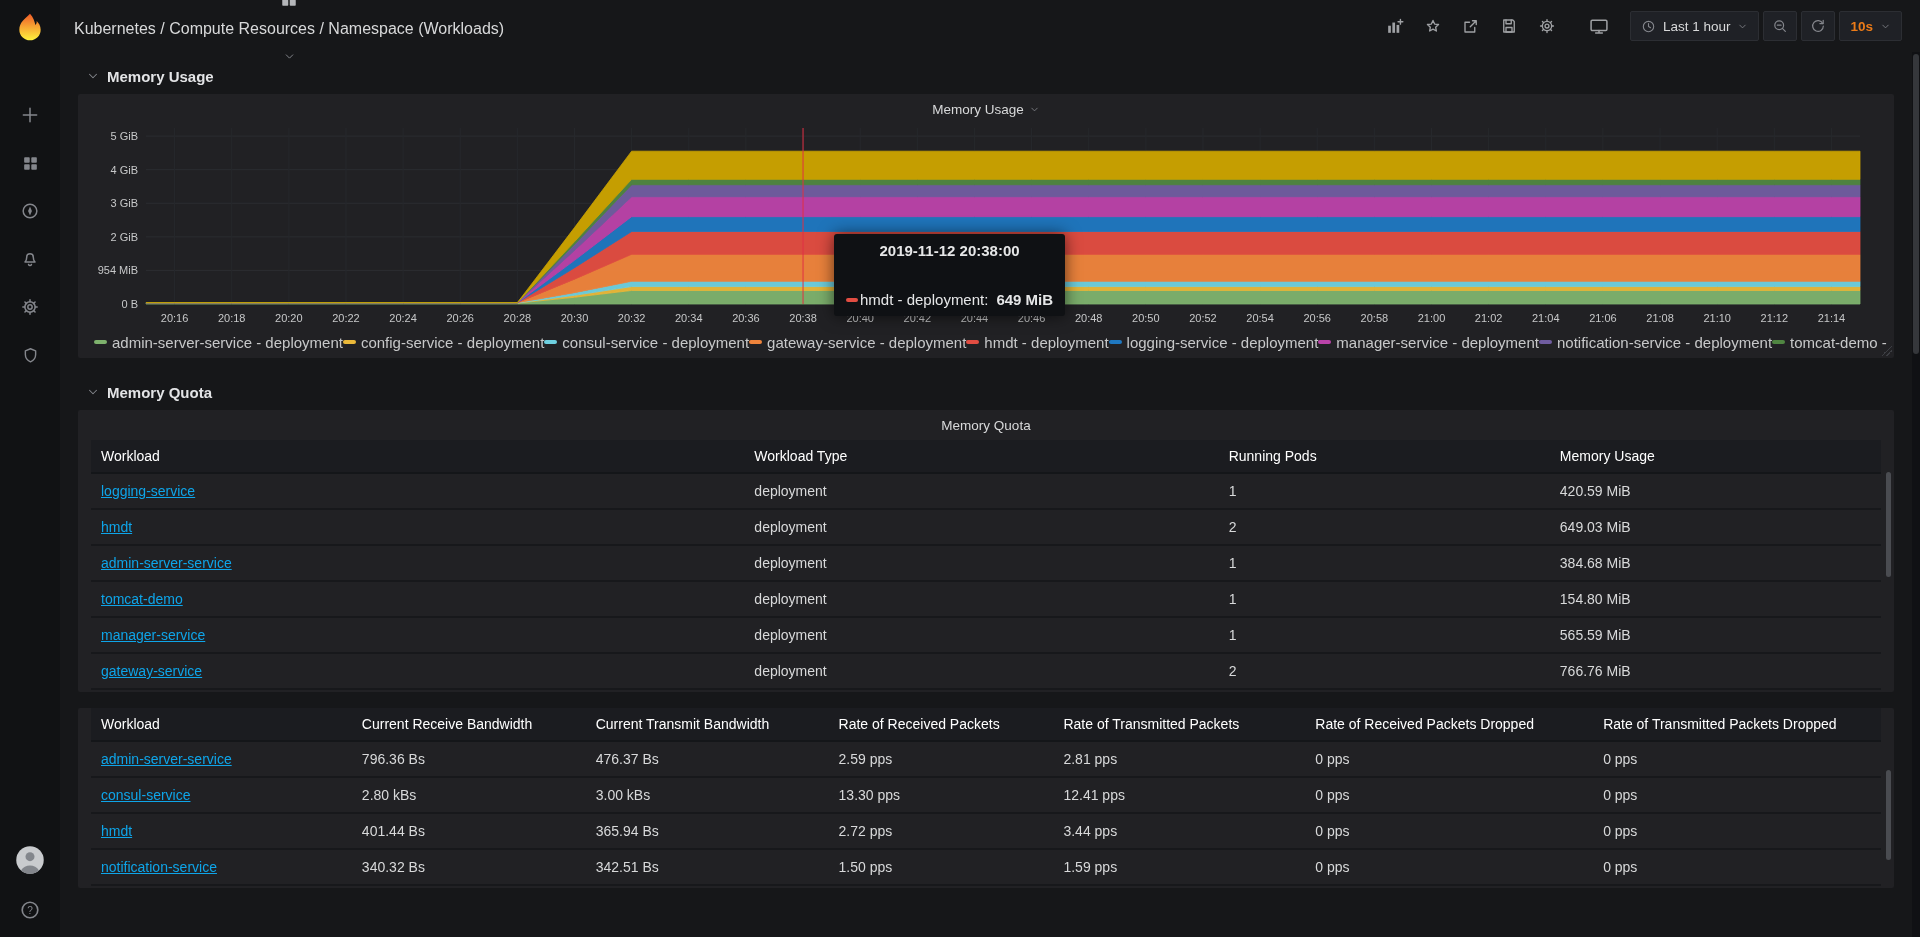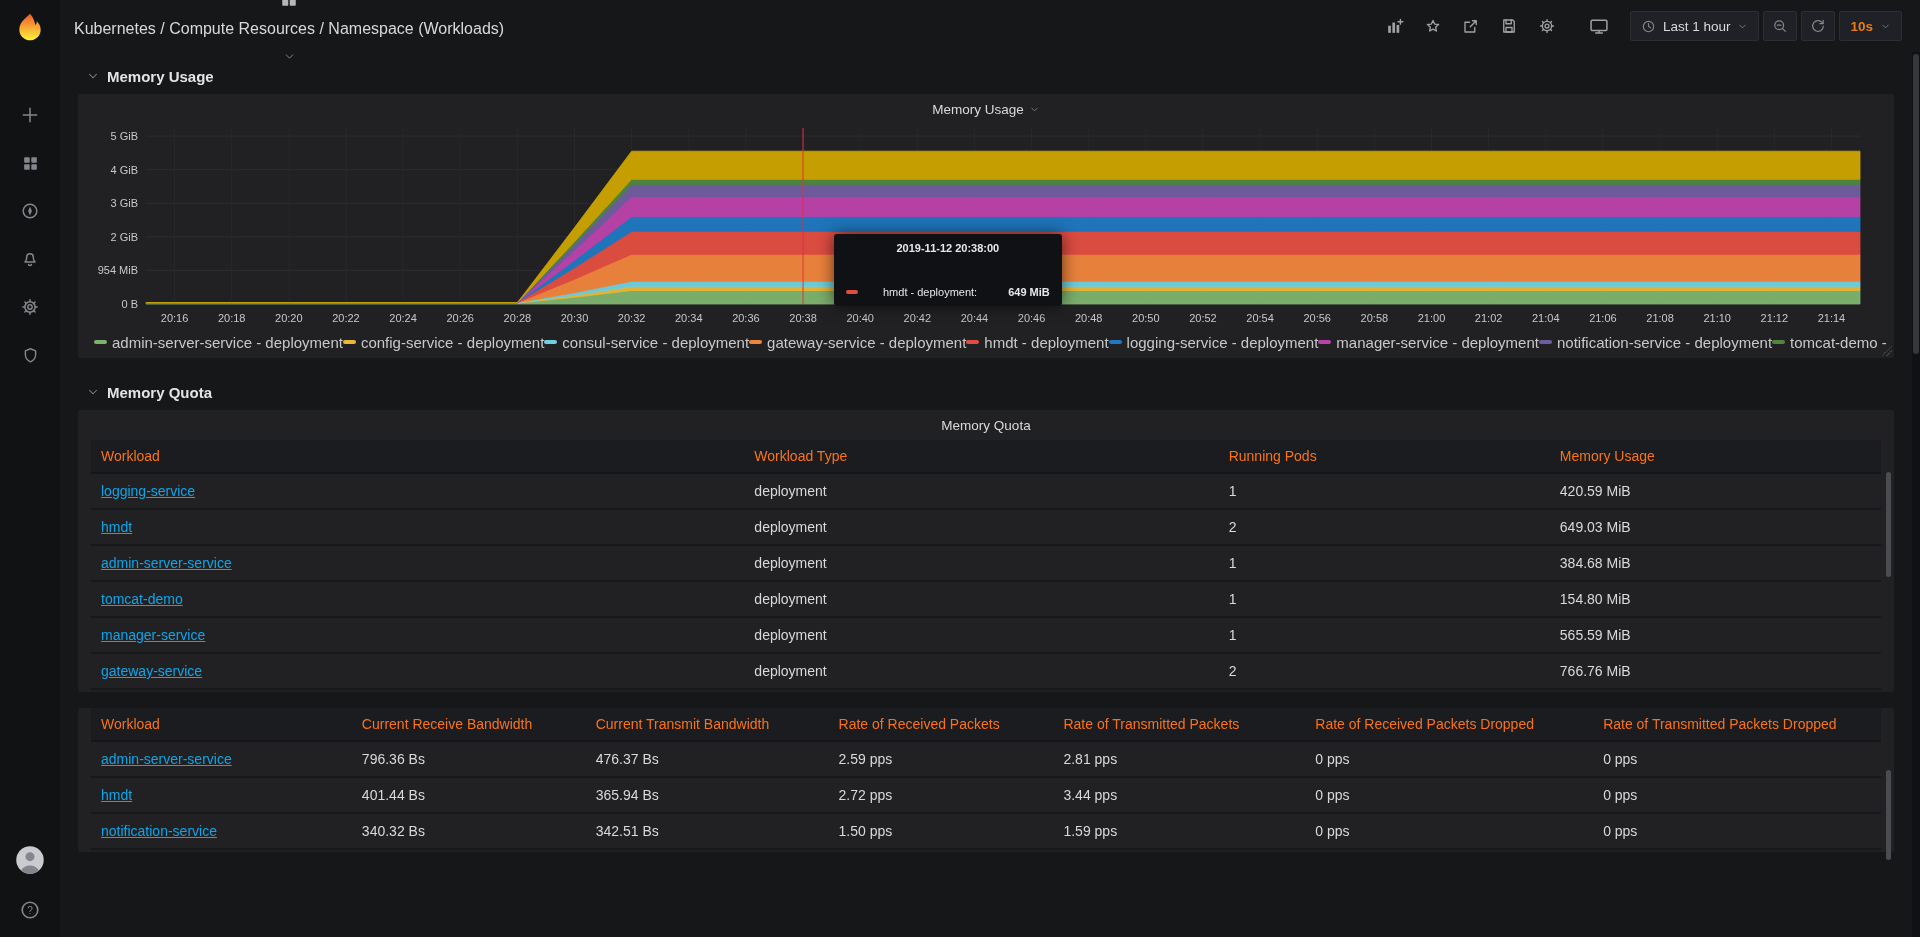--- a/index.html
+++ b/index.html
@@ -36,32 +36,32 @@
   .panel{background:#212124;border-radius:2px;position:relative;margin-bottom:16px;}
   .panel-title-row{height:30px;display:flex;align-items:center;justify-content:center;gap:5px;font-size:13.5px;color:#d8d9da;cursor:pointer;}
 
   
   .chart-panel{padding:0 6px 4px 6px;}
   .chart-wrap{position:relative;}
   .chart-wrap svg{display:block;}
   .legend{display:flex;justify-content:space-between;align-items:center;height:24px;padding:0 10px;overflow:hidden;}
   .legend-item{display:flex;align-items:center;gap:5px;font-size:15px;color:#c7c8c9;white-space:nowrap;cursor:pointer;}
   .legend-marker{display:inline-block;width:13px;height:4px;border-radius:2px;}
-  .tooltip{position:absolute;left:750px;top:110px;background:#0f1114;border-radius:3px;padding:8px 12px;font-size:11px;color:#e6e7e8;box-shadow:0 0 16px rgba(0,0,0,.6);z-index:5;white-space:nowrap;}
+  .tooltip{position:absolute;left:750px;top:110px;background:#0f1114;border-radius:3px;padding:8px 12px;font-size:15px;color:#e6e7e8;box-shadow:0 0 16px rgba(0,0,0,.6);z-index:5;white-space:nowrap;}
   .tooltip-time{font-weight:700;text-align:center;margin-bottom:6px;}
-  .tooltip-row{display:flex;align-items:center;gap:25px;margin-top:32px;}
+  .tooltip-row{display:flex;align-items:center;gap:2px;margin-top:32px;}
   .tooltip-marker{display:inline-block;width:12px;height:4px;border-radius:2px;background:#E24D42;}
   .tooltip-value{font-weight:700;margin-left:6px;}
   .resize-handle{position:absolute;right:2px;bottom:2px;width:10px;height:10px;cursor:nwse-resize;background:
     linear-gradient(135deg,transparent 45%,#3c3e43 45%,#3c3e43 52%,transparent 52%,transparent 68%,#3c3e43 68%,#3c3e43 75%,transparent 75%);}
 
   
   .table-panel{padding-bottom:2px;}
   .data-table{width:calc(100% - 26px);margin:0 13px;border-collapse:collapse;table-layout:fixed;}
-  .data-table th{padding:8px 10px;font-size:14px;font-weight:500;color:#f97316;text-align:left;background:#1b1c20;border-bottom:2px solid #141619;cursor:pointer;white-space:nowrap;overflow:hidden;}
+  .data-table th{padding:8px 10px;font-size:14px;font-weight:500;color:#ffffff;text-align:left;background:#1b1c20;border-bottom:2px solid #141619;cursor:pointer;white-space:nowrap;overflow:hidden;}
   .data-table td{padding:9px 10px;font-size:14px;color:#d8d9da;border-bottom:2px solid #17181b;white-space:nowrap;overflow:hidden;}
   .wl-link{color:#0ea5e9;text-decoration:underline;cursor:pointer;}
   .quota-table th:nth-child(1){width:36.5%}.quota-table th:nth-child(2){width:26.5%}
   .quota-table th:nth-child(3){width:18.5%}.quota-table th:nth-child(4){width:18.5%}
   .network-table th:nth-child(1){width:14.5%}.network-table th:nth-child(2){width:13%}
   .network-table th:nth-child(3){width:13.5%}.network-table th:nth-child(4){width:12.5%}
   .network-table th:nth-child(5){width:14%}.network-table th:nth-child(6){width:16%}
   .network-table th:nth-child(7){width:16%}
   .mini-scroll{position:absolute;right:3px;width:5px;border-radius:3px;background:#4a4c51;}
 
@@ -470,20 +470,29 @@
               <tr>
                 <td><a href="#" class="wl-link">admin-server-service</a></td>
                 <td>796.36 Bs</td>
                 <td>476.37 Bs</td>
                 <td>2.59 pps</td>
                 <td>2.81 pps</td>
                 <td>0 pps</td>
                 <td>0 pps</td>
               </tr>
               <tr>
+                <td><a href="#" class="wl-link">consul-service</a></td>
+                <td>2.80 kBs</td>
+                <td>3.00 kBs</td>
+                <td>13.30 pps</td>
+                <td>12.41 pps</td>
+                <td>0 pps</td>
+                <td>0 pps</td>
+              </tr>
+              <tr>
                 <td><a href="#" class="wl-link">hmdt</a></td>
                 <td>401.44 Bs</td>
                 <td>365.94 Bs</td>
                 <td>2.72 pps</td>
                 <td>3.44 pps</td>
                 <td>0 pps</td>
                 <td>0 pps</td>
               </tr>
               <tr>
                 <td><a href="#" class="wl-link">notification-service</a></td>

